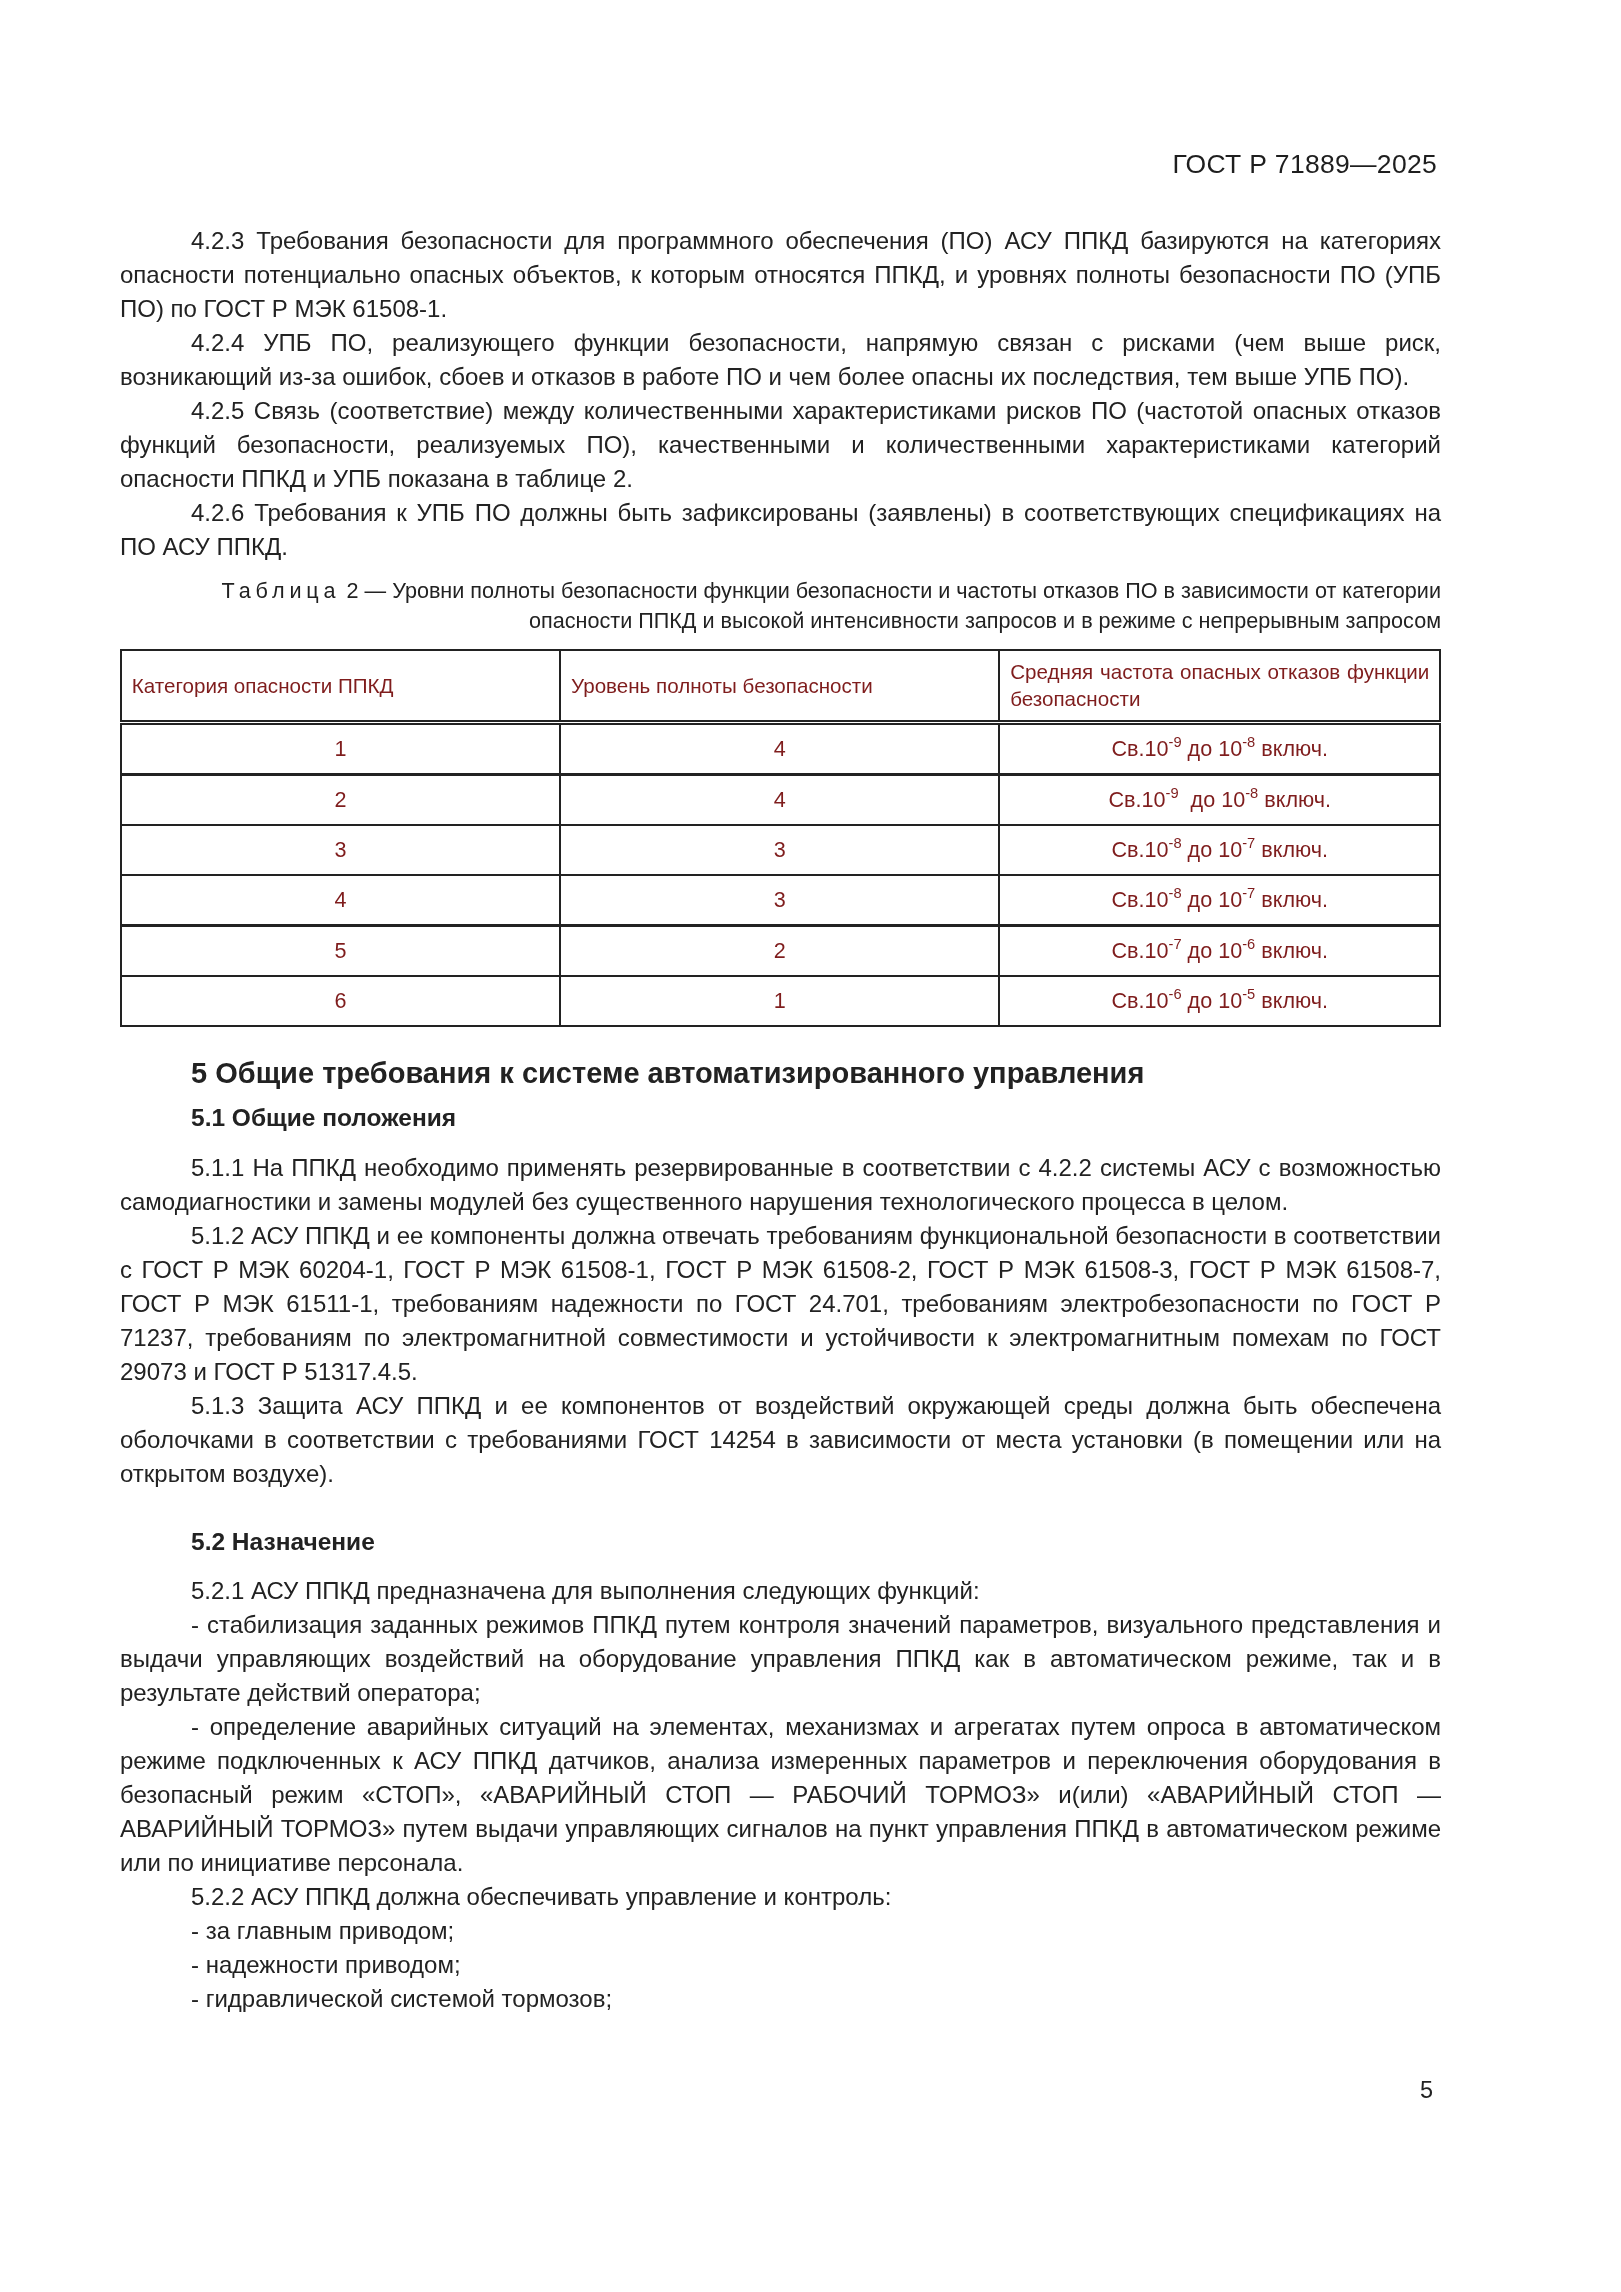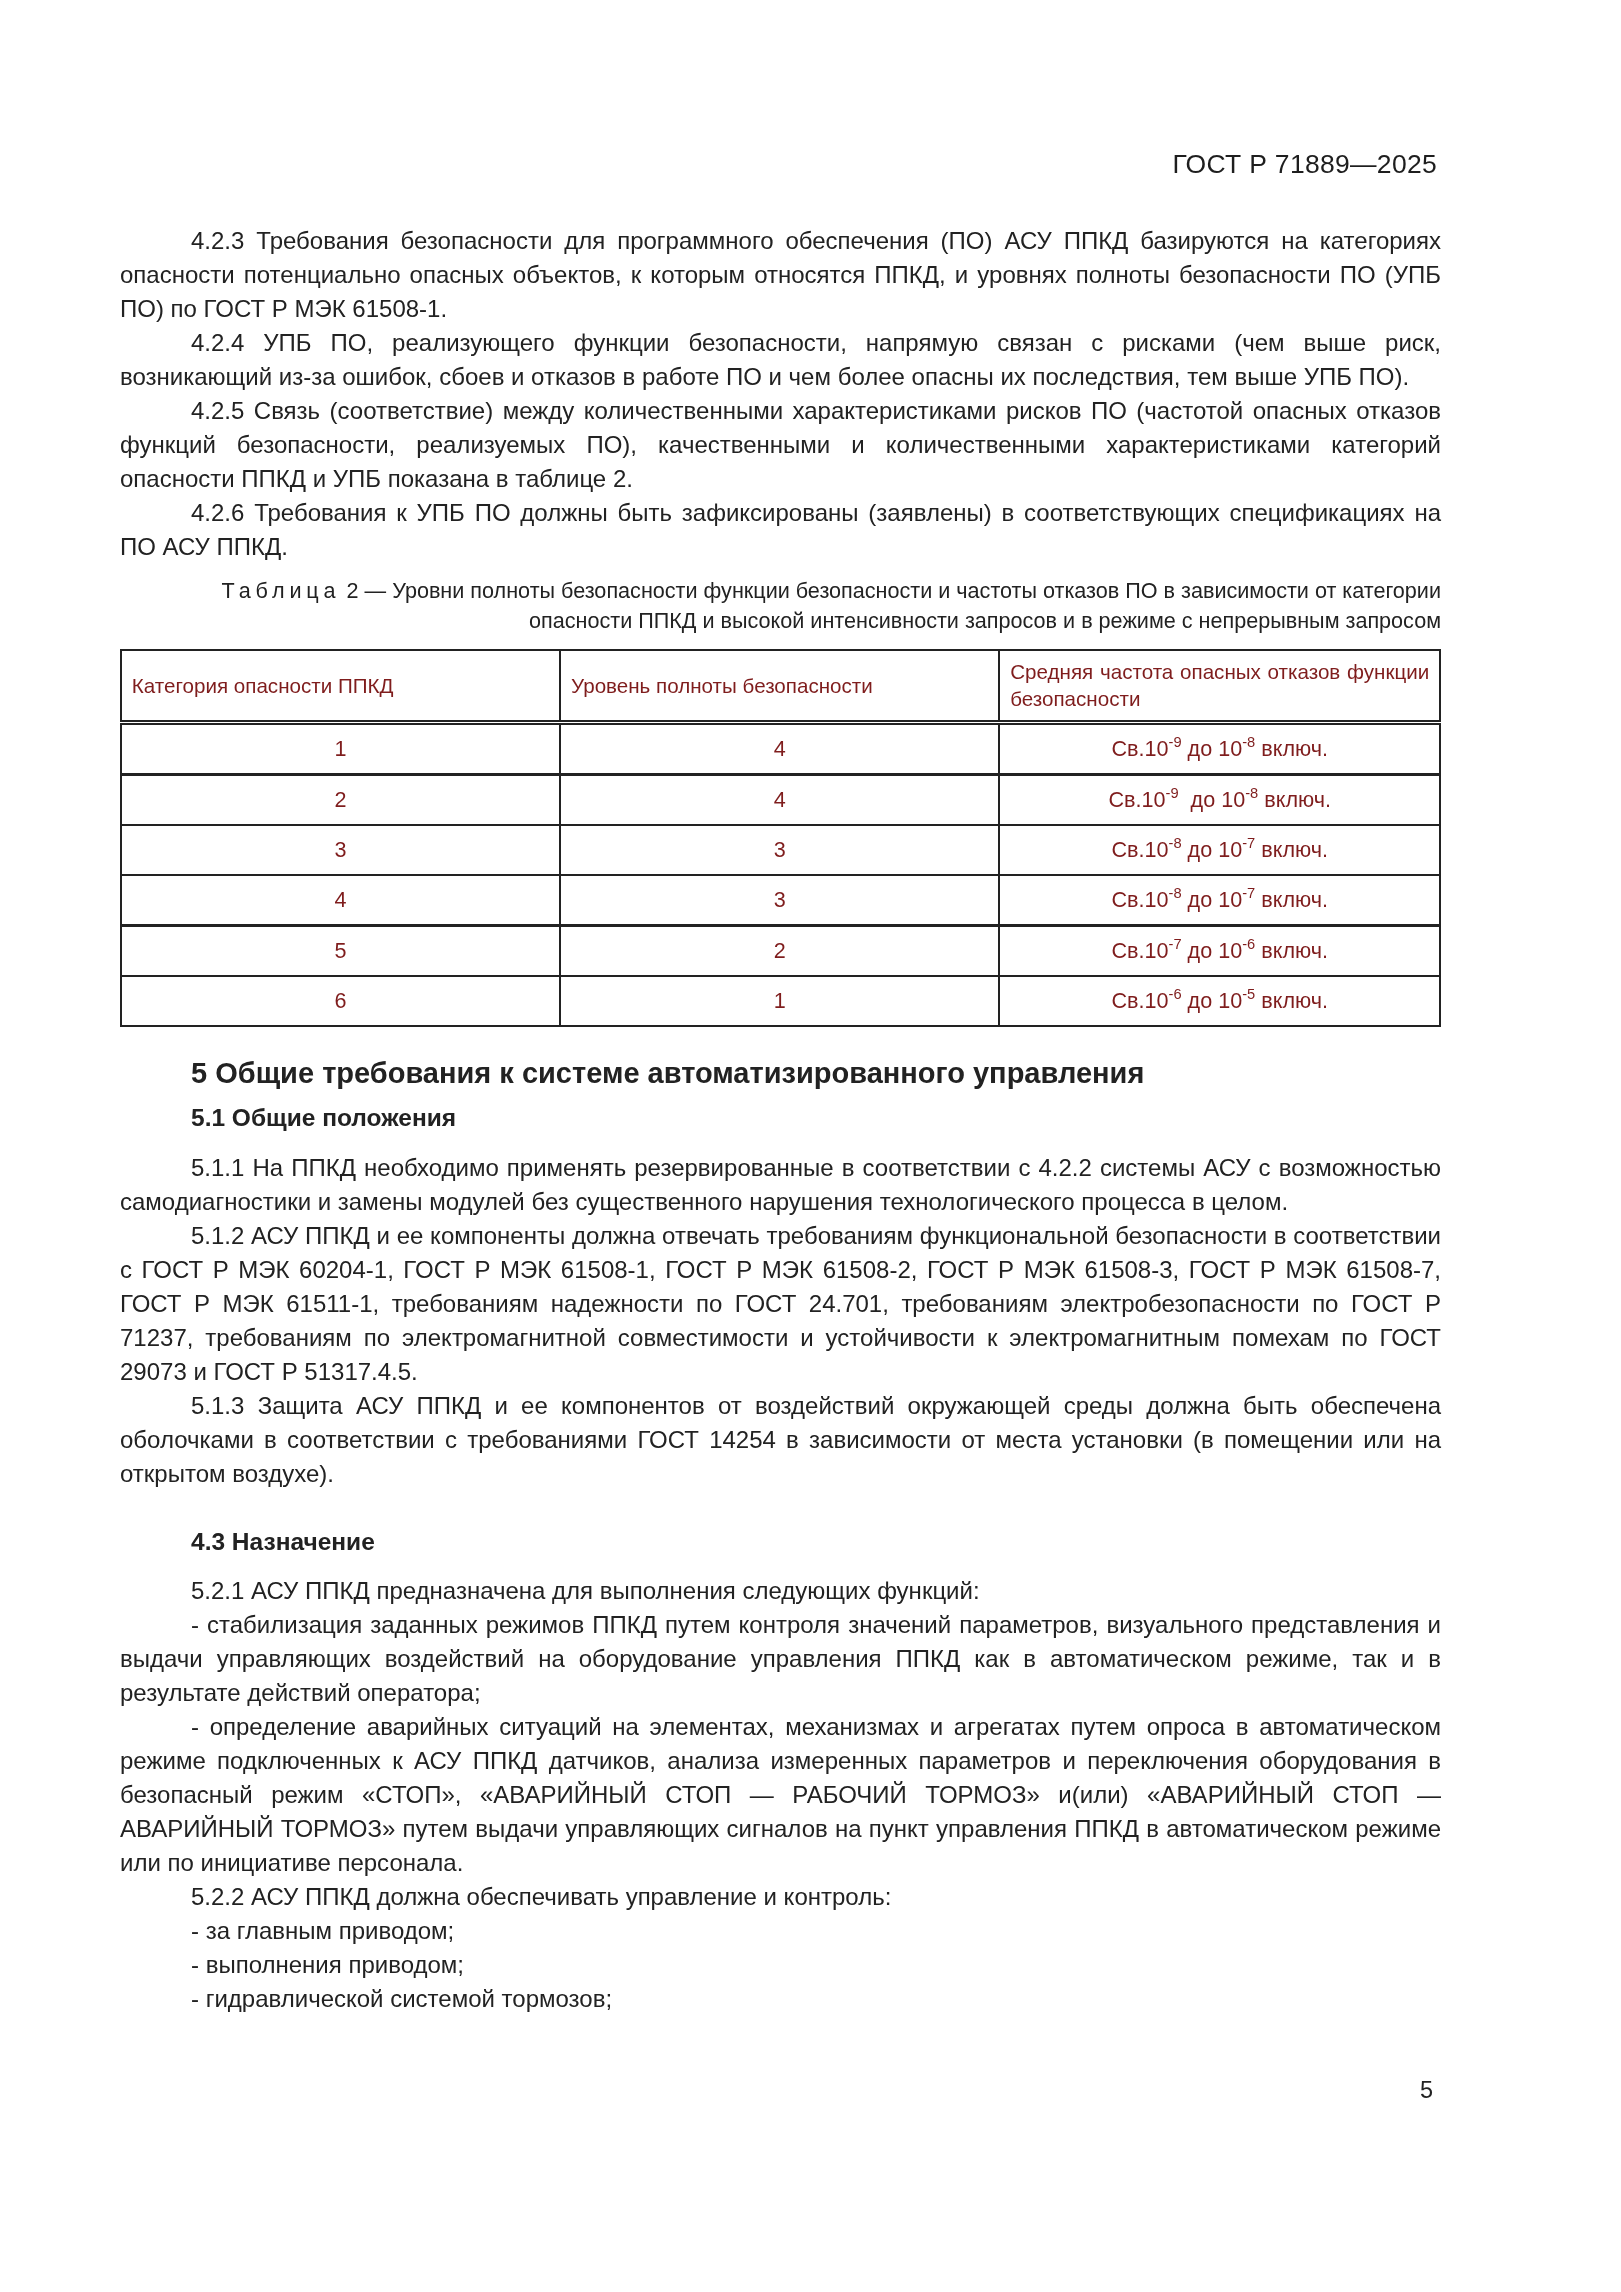--- a/index.html
+++ b/index.html
@@ -82,24 +82,24 @@
       </tr>
     </tbody>
   </table>
 
   <p class="h1">5 Общие требования к системе автоматизированного управления</p>
   <p class="h2">5.1 Общие положения</p>
   <p class="gap-after-h">5.1.1 На ППКД необходимо применять резервированные в соответствии с 4.2.2 системы АСУ с возможностью самодиагностики и замены модулей без существенного нарушения технологического процесса в целом.</p>
   <p>5.1.2 АСУ ППКД и ее компоненты должна отвечать требованиям функциональной безопасности в соответствии с ГОСТ Р МЭК 60204-1, ГОСТ Р МЭК 61508-1, ГОСТ Р МЭК 61508-2, ГОСТ Р МЭК 61508-3, ГОСТ Р МЭК 61508-7, ГОСТ Р МЭК 61511-1, требованиям надежности по ГОСТ 24.701, требованиям электробезопасности по ГОСТ Р 71237, требованиям по электромагнитной совместимости и устойчивости к электромагнитным помехам по ГОСТ 29073 и ГОСТ Р 51317.4.5.</p>
   <p>5.1.3 Защита АСУ ППКД и ее компонентов от воздействий окружающей среды должна быть обеспечена оболочками в соответствии с требованиями ГОСТ 14254 в зависимости от места установки (в помещении или на открытом воздухе).</p>
 
-  <p class="h2 spaced">4.3 Назначение</p>
+  <p class="h2 spaced">5.2 Назначение</p>
   <p class="gap-after-h">5.2.1 АСУ ППКД предназначена для выполнения следующих функций:</p>
   <p>- стабилизация заданных режимов ППКД путем контроля значений параметров, визуального представления и выдачи управляющих воздействий на оборудование управления ППКД как в автоматическом режиме, так и в результате действий оператора;</p>
   <p>- определение аварийных ситуаций на элементах, механизмах и агрегатах путем опроса в автоматическом режиме подключенных к АСУ ППКД датчиков, анализа измеренных параметров и переключения оборудования в безопасный режим «СТОП», «АВАРИЙНЫЙ СТОП — РАБОЧИЙ ТОРМОЗ» и(или) «АВАРИЙНЫЙ СТОП — АВАРИЙНЫЙ ТОРМОЗ» путем выдачи управляющих сигналов на пункт управления ППКД в автоматическом режиме или по инициативе персонала.</p>
   <p>5.2.2 АСУ ППКД должна обеспечивать управление и контроль:</p>
   <p>- за главным приводом;</p>
-  <p>- выполнения приводом;</p>
+  <p>- надежности приводом;</p>
   <p>- гидравлической системой тормозов;</p>
 </div>
 
 <div class="page-number">5</div>
 
 
 </body></html>

